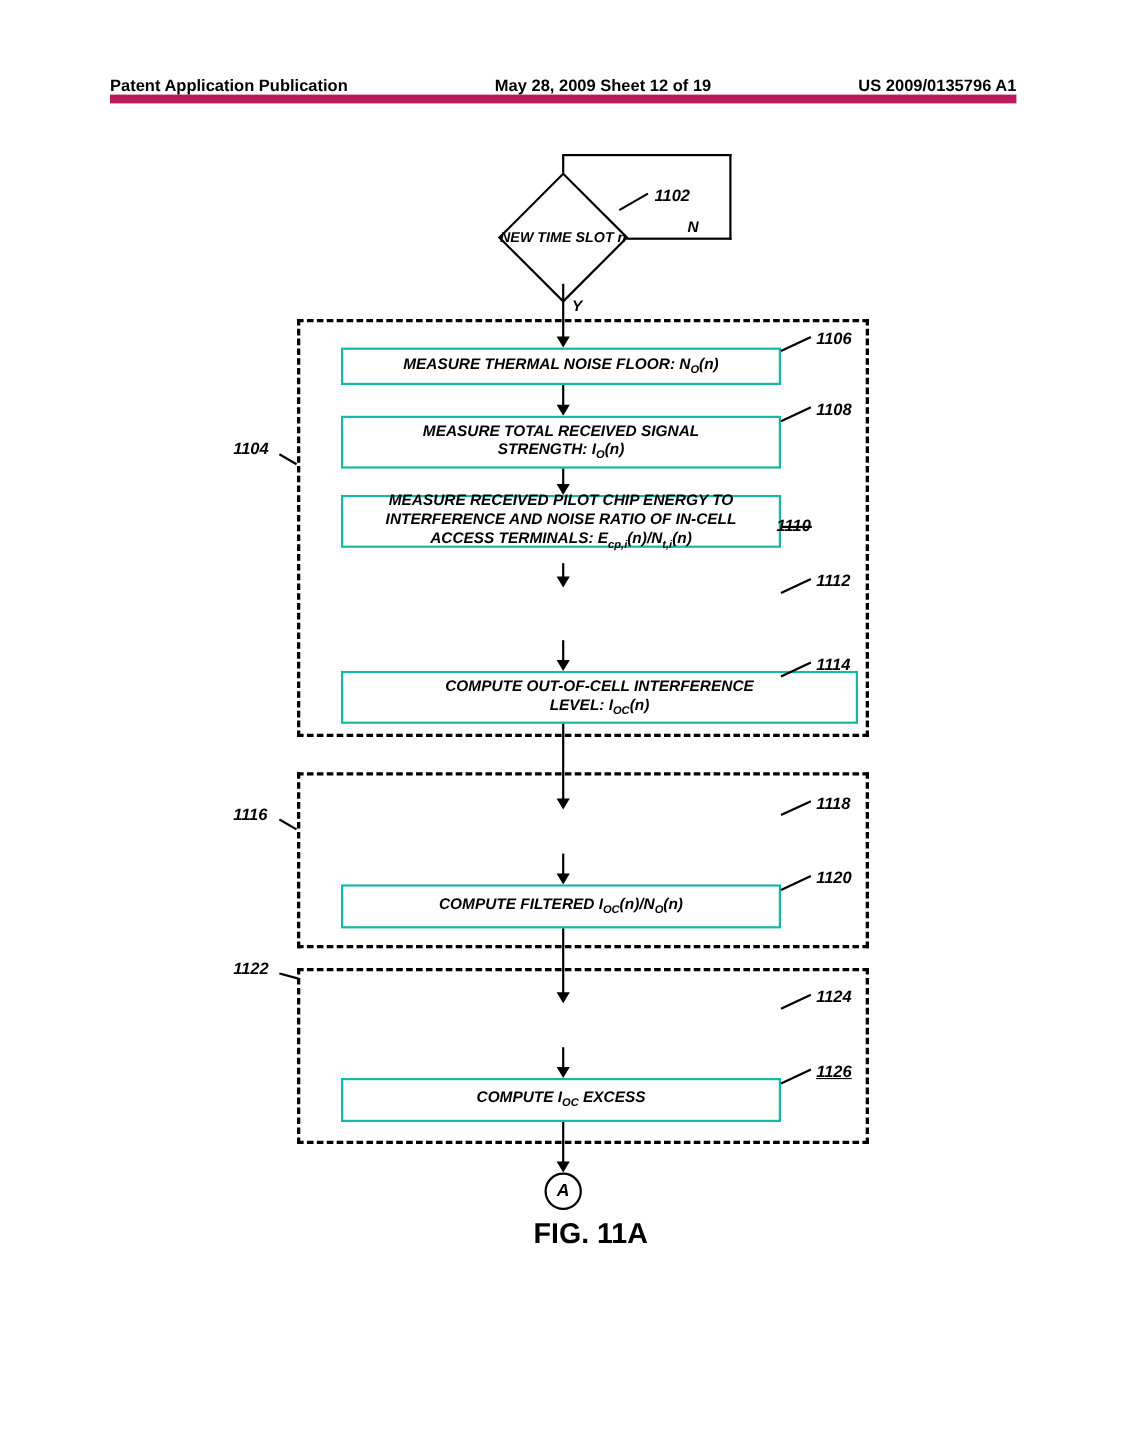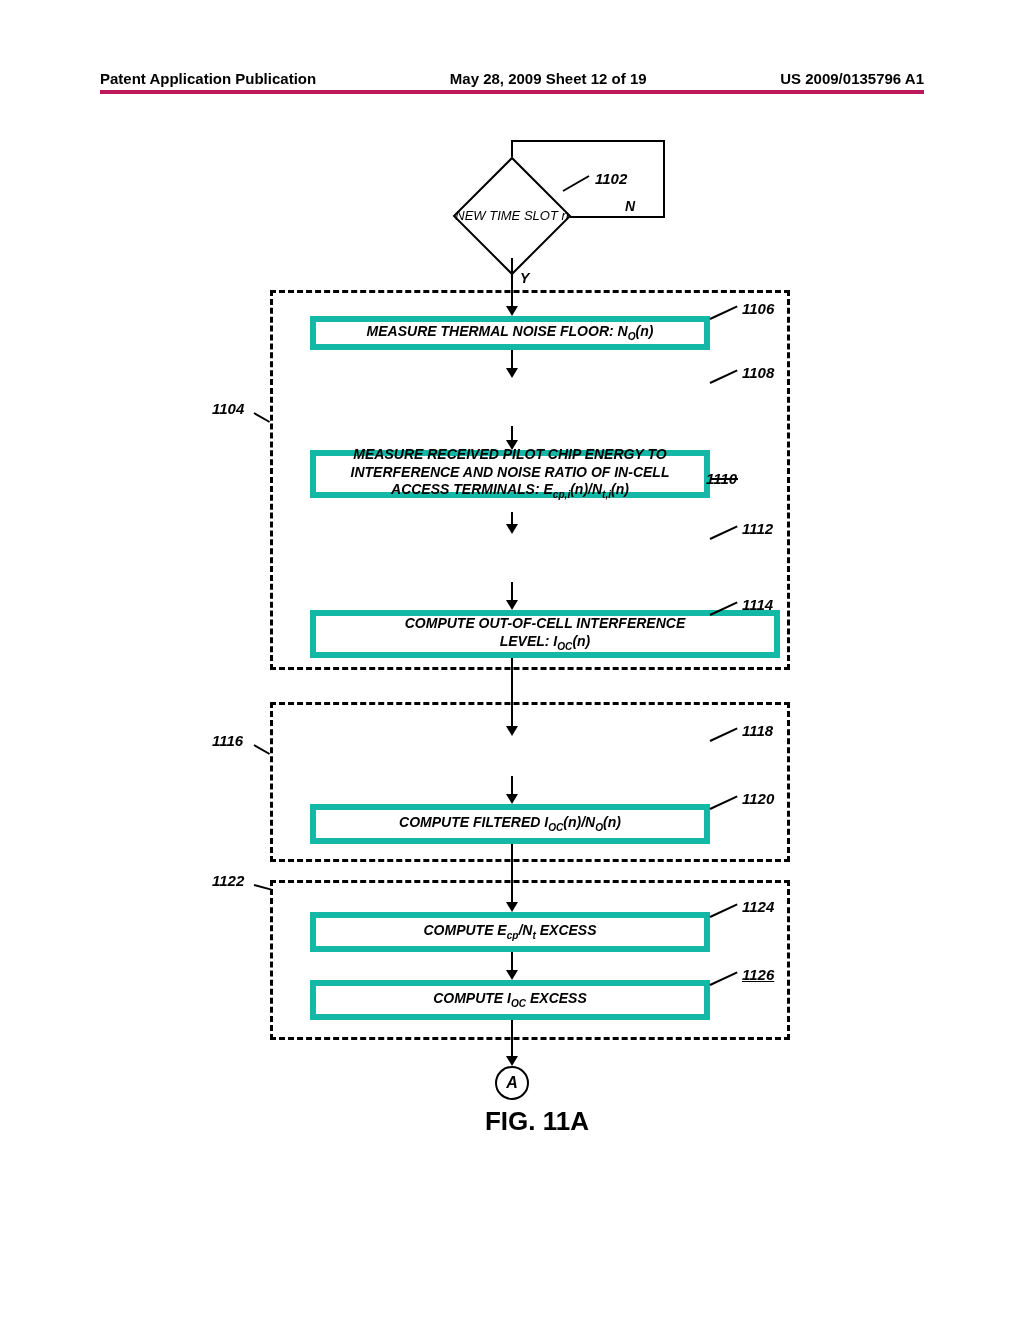--- a/index.html
+++ b/index.html
@@ -10,21 +10,21 @@
     height: 1320px;
     position: relative;
     color: #000;
   }
   .header {
     position: absolute;
     top: 70px;
     left: 100px;
     right: 100px;
     height: 24px;
-    border-bottom: 4px solid #be185d;
+    border-bottom: 8px solid #be185d;
     display: flex;
     justify-content: space-between;
     font-size: 15px;
     font-weight: bold;
   }
   .header span { white-space: nowrap; }
   .canvas {
     position: absolute;
     top: 120px;
     left: 0;
@@ -36,21 +36,21 @@
     left: 0;
     width: 1024px;
     text-align: center;
     font-family: Arial, Helvetica, sans-serif;
     font-weight: bold;
     font-size: 26px;
   }
   
   .fbox {
     position: absolute;
-    border: 6px solid #14b8a6;
+    border: 2px solid #14b8a6;
     background: #fff;
     text-align: center;
     font-style: italic;
     font-weight: bold;
     font-size: 14px;
     line-height: 1.25;
     display: flex;
     align-items: center;
     justify-content: center;
     padding: 4px 8px;
@@ -77,21 +77,21 @@
     top: -2px;
     background: #fff;
   }
   .diamond .lab {
     position: absolute;
     inset: 0;
     display: flex;
     align-items: center;
     justify-content: center;
     font-style: italic;
-    font-weight: normal;
+    font-weight: bold;
     font-size: 13px;
     text-align: center;
     line-height: 1.2;
   }
   
   .conn {
     position: absolute;
     width: 34px;
     height: 34px;
     border: 2px solid #000;
@@ -183,20 +183,26 @@
     <span>
       <span>MEASURE THERMAL NOISE FLOOR: N</span><span class="sub">O</span><span>(n)</span>
     </span>
   </div>
   <div class="leader" style="left:710px; top:198px; width:30px; transform:rotate(-25deg);"></div>
   <div class="ref" style="left:742px; top:180px;">1106</div>
 
   <div class="vline" style="left:511px; top:230px; height:20px;"></div>
   <div class="arrowhead-down" style="left:506px; top:248px;"></div>
 
+  <div class="fbox" style="left:310px; top:258px; width:400px; height:48px;">
+    <span>
+      <span>MEASURE TOTAL RECEIVED SIGNAL</span><br>
+      <span>STRENGTH: I</span><span class="sub">O</span><span>(n)</span>
+    </span>
+  </div>
   <div class="leader" style="left:710px; top:262px; width:30px; transform:rotate(-25deg);"></div>
   <div class="ref" style="left:742px; top:244px;text-align:center;">1108</div>
 
   <div class="vline" style="left:511px; top:306px; height:16px;"></div>
   <div class="arrowhead-down" style="left:506px; top:320px;"></div>
 
   <div class="fbox" style="left:310px; top:330px; width:400px; height:48px;">
     <span>
       <span>MEASURE RECEIVED PILOT CHIP ENERGY TO</span><br>
       <span>INTERFERENCE AND NOISE RATIO OF IN-CELL</span><br>
@@ -245,25 +251,20 @@
   <div class="leader" style="left:710px; top:688px; width:30px; transform:rotate(-25deg);"></div>
   <div class="ref" style="left:742px; top:670px;">1120</div>
 
   <div class="vline" style="left:511px; top:724px; height:60px;"></div>
   <div class="arrowhead-down" style="left:506px; top:782px;"></div>
 
   <div class="group" style="left:270px; top:760px; width:520px; height:160px;"></div>
   <div class="ref" style="left:212px; top:752px;">1122</div>
   <div class="leader" style="left:254px; top:764px; width:18px; transform:rotate(15deg);"></div>
 
-  <div class="fbox" style="left:310px; top:792px; width:400px; height:40px;">
-    <span>
-      <span>COMPUTE E</span><span class="sub">cp</span><span>/N</span><span class="sub">t</span><span> EXCESS</span>
-    </span>
-  </div>
   <div class="leader" style="left:710px; top:796px; width:30px; transform:rotate(-25deg);"></div>
   <div class="ref" style="left:742px; top:778px;">1124</div>
 
   <div class="vline" style="left:511px; top:832px; height:20px;"></div>
   <div class="arrowhead-down" style="left:506px; top:850px;"></div>
 
   <div class="fbox" style="left:310px; top:860px; width:400px; height:40px;">
     <span>
       <span>COMPUTE I</span><span class="sub">OC</span><span> EXCESS</span>
     </span>

